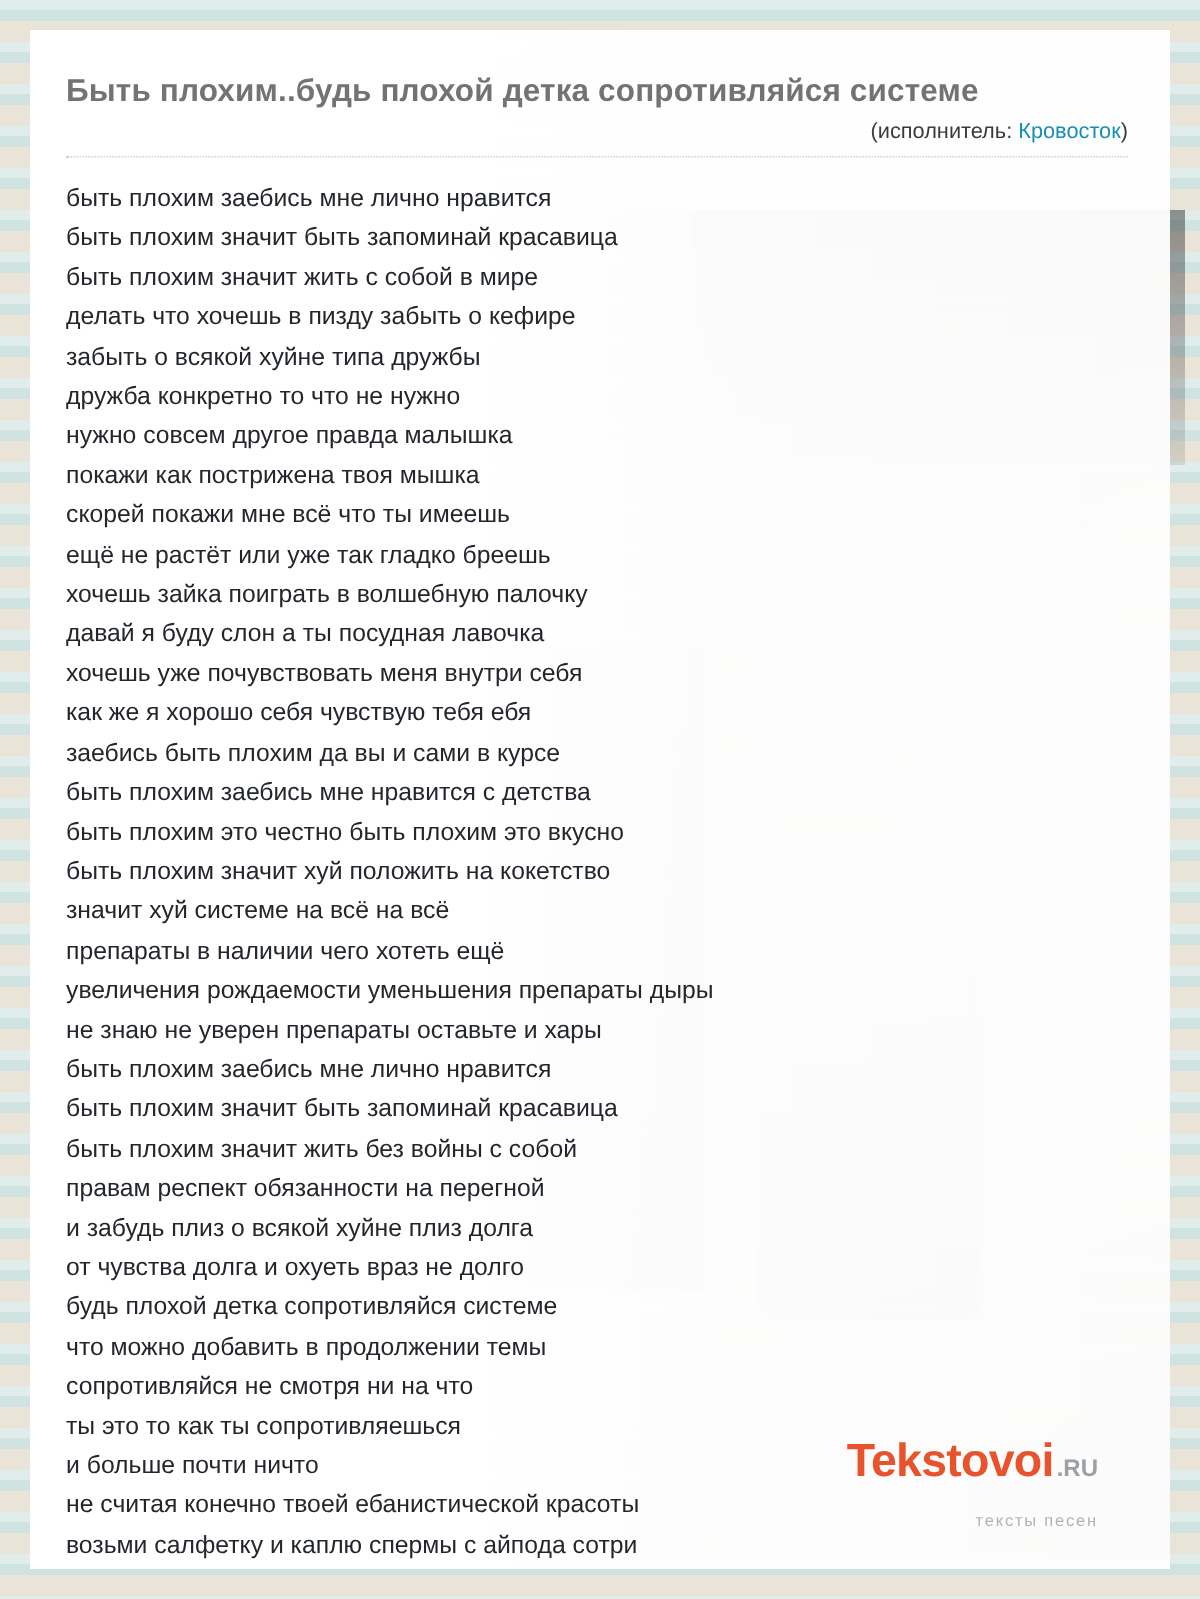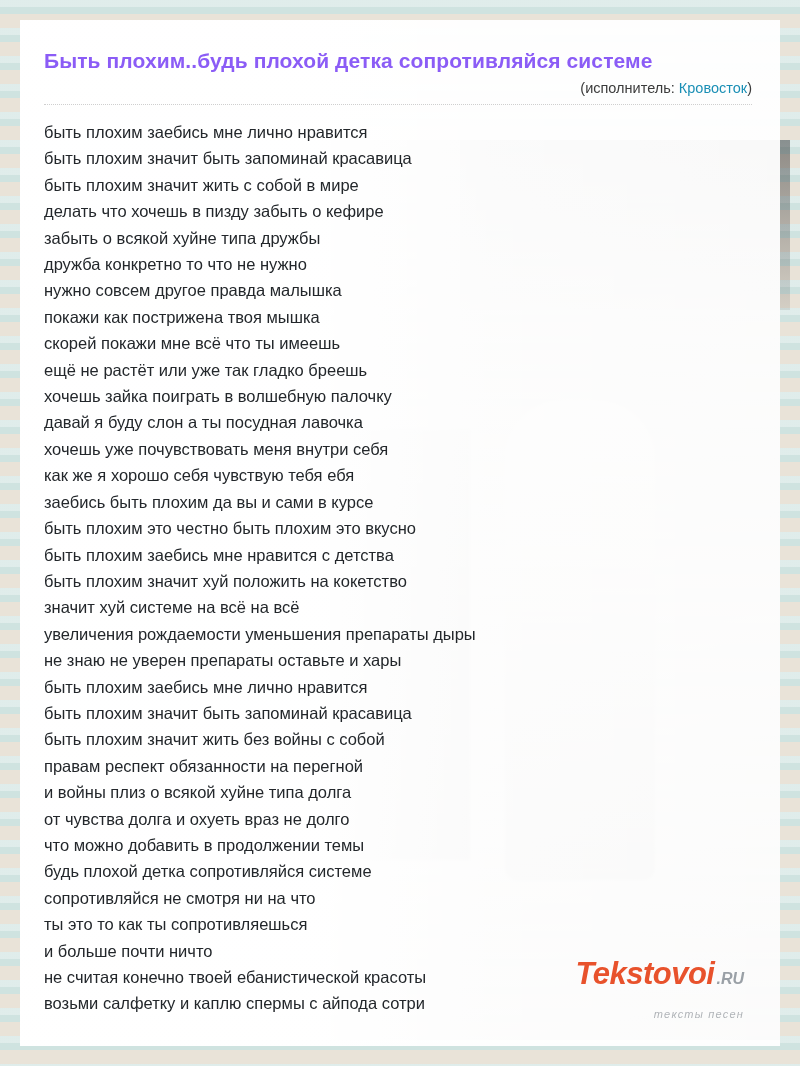--- a/index.html
+++ b/index.html
@@ -102,21 +102,21 @@
     inset: 0;
     background: linear-gradient(90deg, rgba(255,255,255,0.97) 0%, rgba(255,255,255,0.97) 40%, rgba(255,255,255,0.80) 62%, rgba(255,255,255,0.72) 100%);
   }
 
   .content {
     position: relative;
     padding: 28px 28px 0 24px;
   }
 
   .song-title {
-    color: #8b5cf6;
+    color: #737373;
     font-size: 21px;
     line-height: 26px;
     font-weight: bold;
     margin: 0 0 6px 0;
     letter-spacing: 0.1px;
   }
 
   .artist-line {
     font-size: 14.5px;
     color: #3b3b3b;
@@ -135,25 +135,24 @@
     line-height: 26.4px;
     color: #23272b;
   }
   .lyrics .line {
     white-space: pre;
   }
 
   
   .logo {
     position: absolute;
-    right: 36px;
+    right: 48px;
     bottom: 26px;
     text-align: right;
     line-height: 1;
-    font-style: italic;
   }
   .logo-main {
     font-size: 31px;
     font-weight: bold;
     color: #e8522c;
     letter-spacing: -0.5px;
     display: inline-block;
   }
   .logo-ru {
     font-size: 16px;
@@ -198,34 +197,35 @@
           <div class="line">дружба конкретно то что не нужно</div>
           <div class="line">нужно совсем другое правда малышка</div>
           <div class="line">покажи как пострижена твоя мышка</div>
           <div class="line">скорей покажи мне всё что ты имеешь</div>
           <div class="line">ещё не растёт или уже так гладко бреешь</div>
           <div class="line">хочешь зайка поиграть в волшебную палочку</div>
           <div class="line">давай я буду слон а ты посудная лавочка</div>
           <div class="line">хочешь уже почувствовать меня внутри себя</div>
           <div class="line">как же я хорошо себя чувствую тебя ебя</div>
           <div class="line">заебись быть плохим да вы и сами в курсе</div>
+          <div class="line">быть плохим заебись мне нравится с детства</div>
           <div class="line">быть плохим это честно быть плохим это вкусно</div>
-          <div class="line">быть плохим заебись мне нравится с детства</div>
           <div class="line">быть плохим значит хуй положить на кокетство</div>
           <div class="line">значит хуй системе на всё на всё</div>
+          <div class="line">препараты в наличии чего хотеть ещё</div>
           <div class="line">увеличения рождаемости уменьшения препараты дыры</div>
           <div class="line">не знаю не уверен препараты оставьте и хары</div>
           <div class="line">быть плохим заебись мне лично нравится</div>
           <div class="line">быть плохим значит быть запоминай красавица</div>
           <div class="line">быть плохим значит жить без войны с собой</div>
           <div class="line">правам респект обязанности на перегной</div>
-          <div class="line">и войны плиз о всякой хуйне типа долга</div>
+          <div class="line">и забудь плиз о всякой хуйне плиз долга</div>
           <div class="line">от чувства долга и охуеть враз не долго</div>
+          <div class="line">будь плохой детка сопротивляйся системе</div>
           <div class="line">что можно добавить в продолжении темы</div>
-          <div class="line">будь плохой детка сопротивляйся системе</div>
           <div class="line">сопротивляйся не смотря ни на что</div>
           <div class="line">ты это то как ты сопротивляешься</div>
           <div class="line">и больше почти ничто</div>
           <div class="line">не считая конечно твоей ебанистической красоты</div>
           <div class="line">возьми салфетку и каплю спермы с айпода сотри</div>
         </div>
 
     </div>
 
     <div class="logo">

